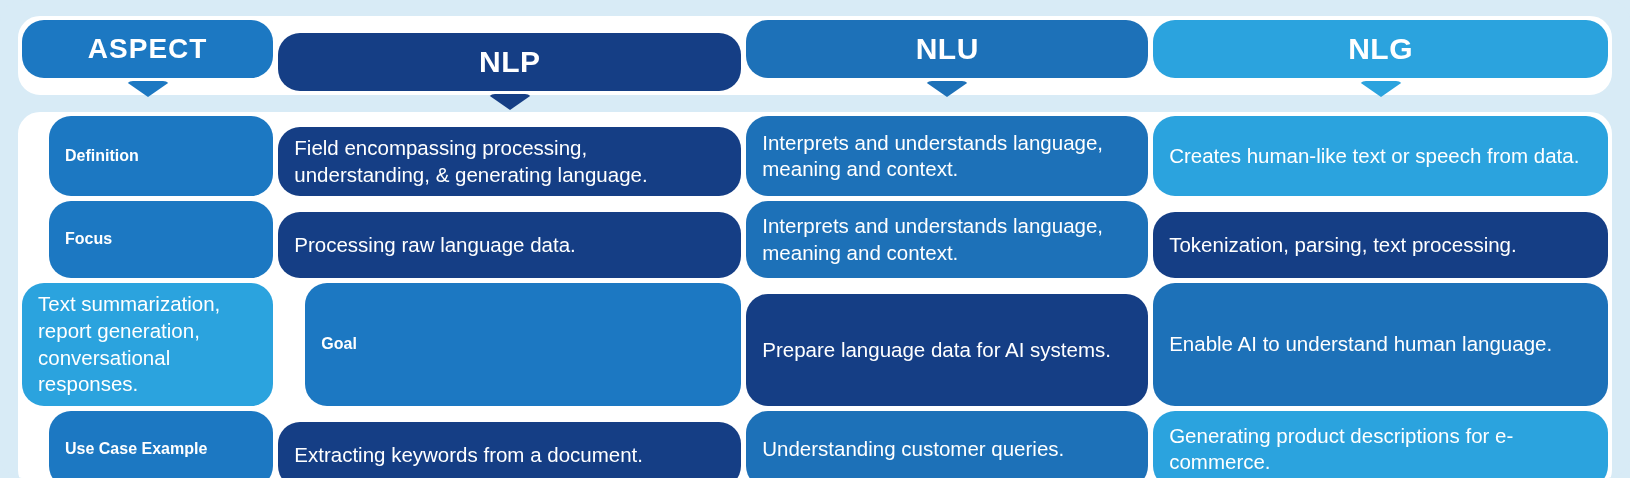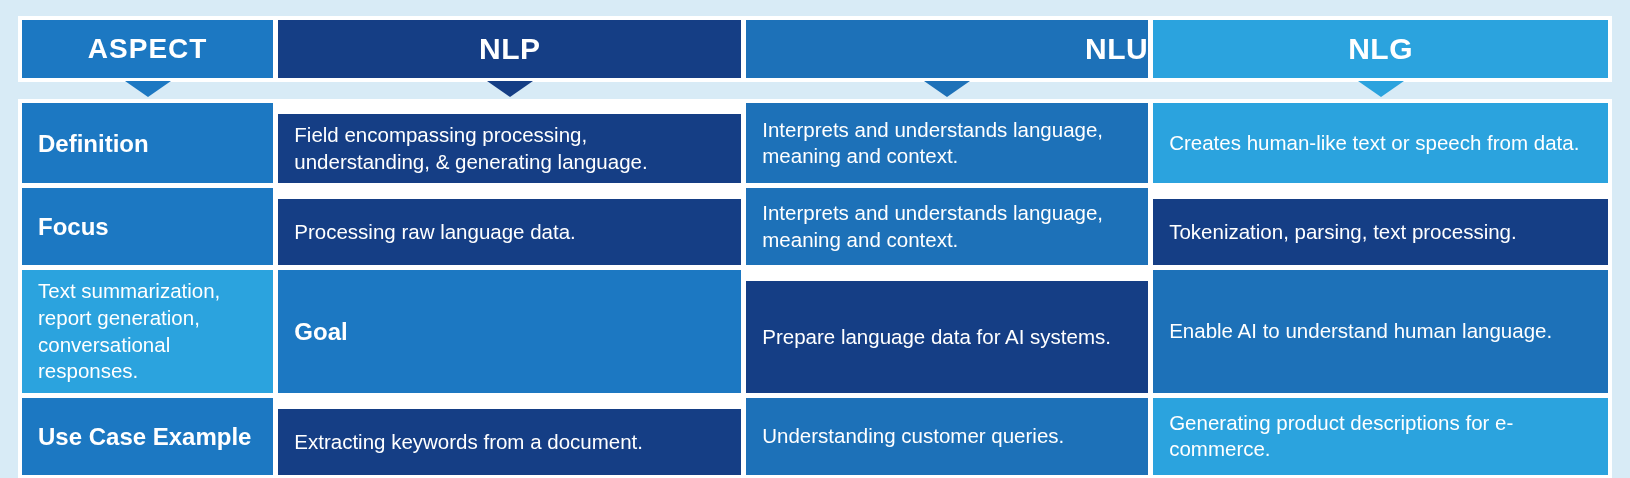--- a/index.html
+++ b/index.html
@@ -1,15 +1,15 @@
 <!DOCTYPE html>
 <html style="--aspect_column: #1c78c2; --nlp_column: #153e85; --nlu_column: #1d71b8; --nlg_column: #2ba3de; --page_background: #d8ebf6; --divider: #ffffff; --text: #ffffff;"><head>
 <meta charset="utf-8">
 <style>
-  * { box-sizing: border-box; margin: 0; padding: 0; }
+  * { box-sizing: border-box; margin: 0; padding: 0; border-radius: 22px; }
 
   :root {
     --aspect_column: #1c78c2;
     --nlp_column: #153e85;
     --nlu_column: #1d71b8;
     --nlg_column: #2ba3de;
     --page_background: #d8ebf6;
     --divider: #ffffff;
     --text: #ffffff;
   }
@@ -43,22 +43,22 @@
     height: 58px;
     display: flex;
     align-items: center;
     justify-content: center;
     color: var(--text);
     font-weight: 700;
     font-size: 30px;
     letter-spacing: 0.5px;
   }
   .hcell.aspect { background: var(--aspect_column); font-size: 28px; letter-spacing: 1px; }
-  .hcell.nlp    { background: var(--nlp_column); }
-  .hcell.nlu    { background: var(--nlu_column); justify-content: flex-end; }
+  .hcell.nlp    { background: var(--nlp_column); margin-top: 13px; }
+  .hcell.nlu    { background: var(--nlu_column); }
   .hcell.nlg    { background: var(--nlg_column); }
 
   .tri {
     position: absolute;
     left: 50%;
     bottom: -19px;
     transform: translateX(-50%);
     width: 0;
     height: 0;
     border-left: 23px solid transparent;
@@ -74,21 +74,21 @@
   
   .cell {
     min-height: 66px;
     display: flex;
     align-items: center;
     padding: 8px 16px;
     color: var(--text);
     font-size: 20.5px;
     line-height: 1.3;
   }
-  .cell.aspect { background: var(--aspect_column); font-weight: 700; font-size: 24px; }
+  .cell.aspect { background: var(--aspect_column); font-weight: 700; font-size: 16px; margin-left: 27px; }
   .cell.nlp    { background: var(--nlp_column); margin-top: 11px; }
   .cell.nlu    { background: var(--nlu_column); }
   .cell.nlg    { background: var(--nlg_column); }
 </style>
 </head>
 <body>
 
 <div class="page">
 
   <div class="grid header-row">

